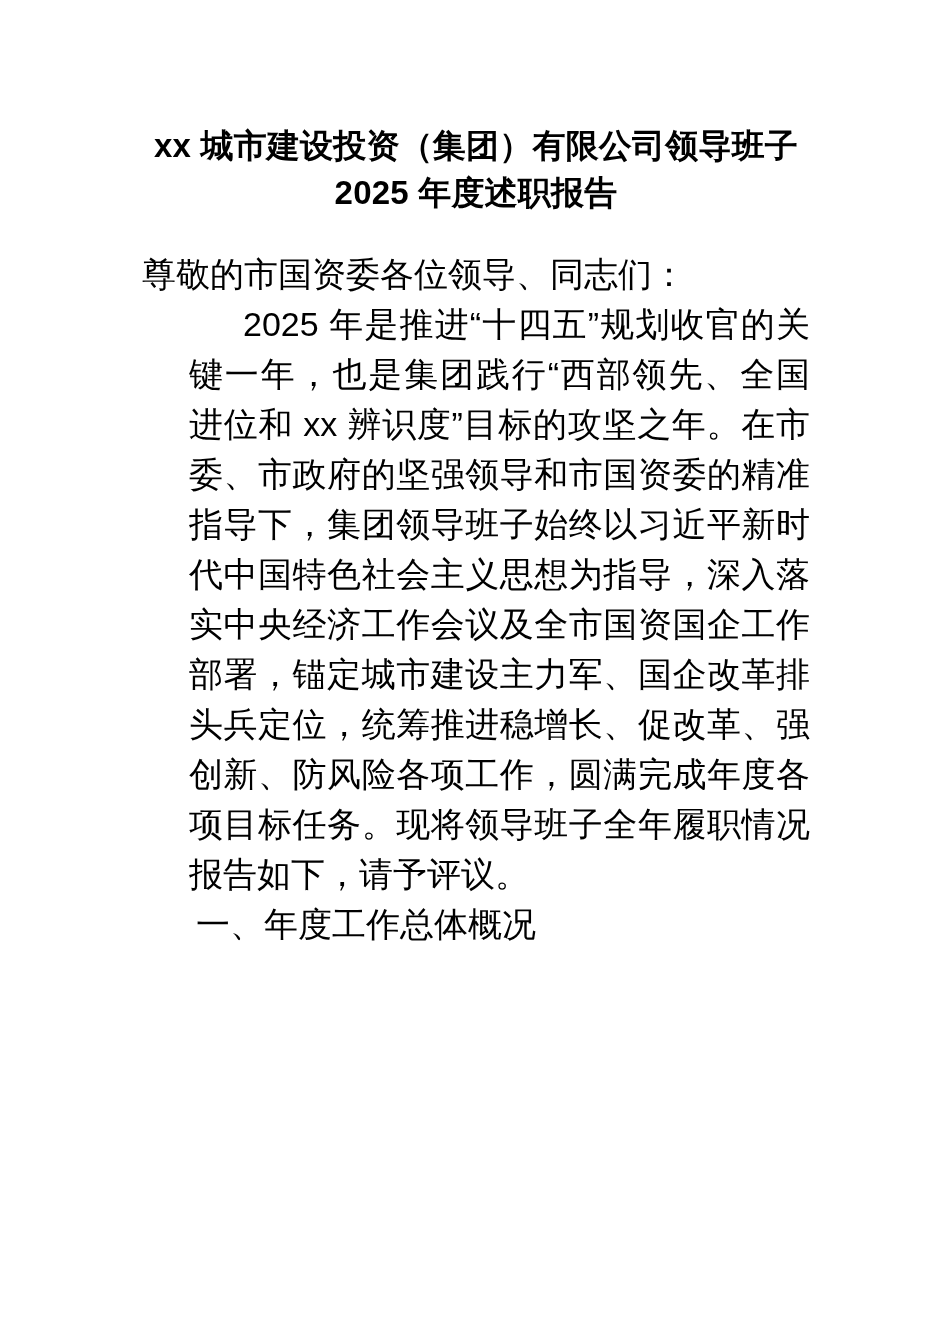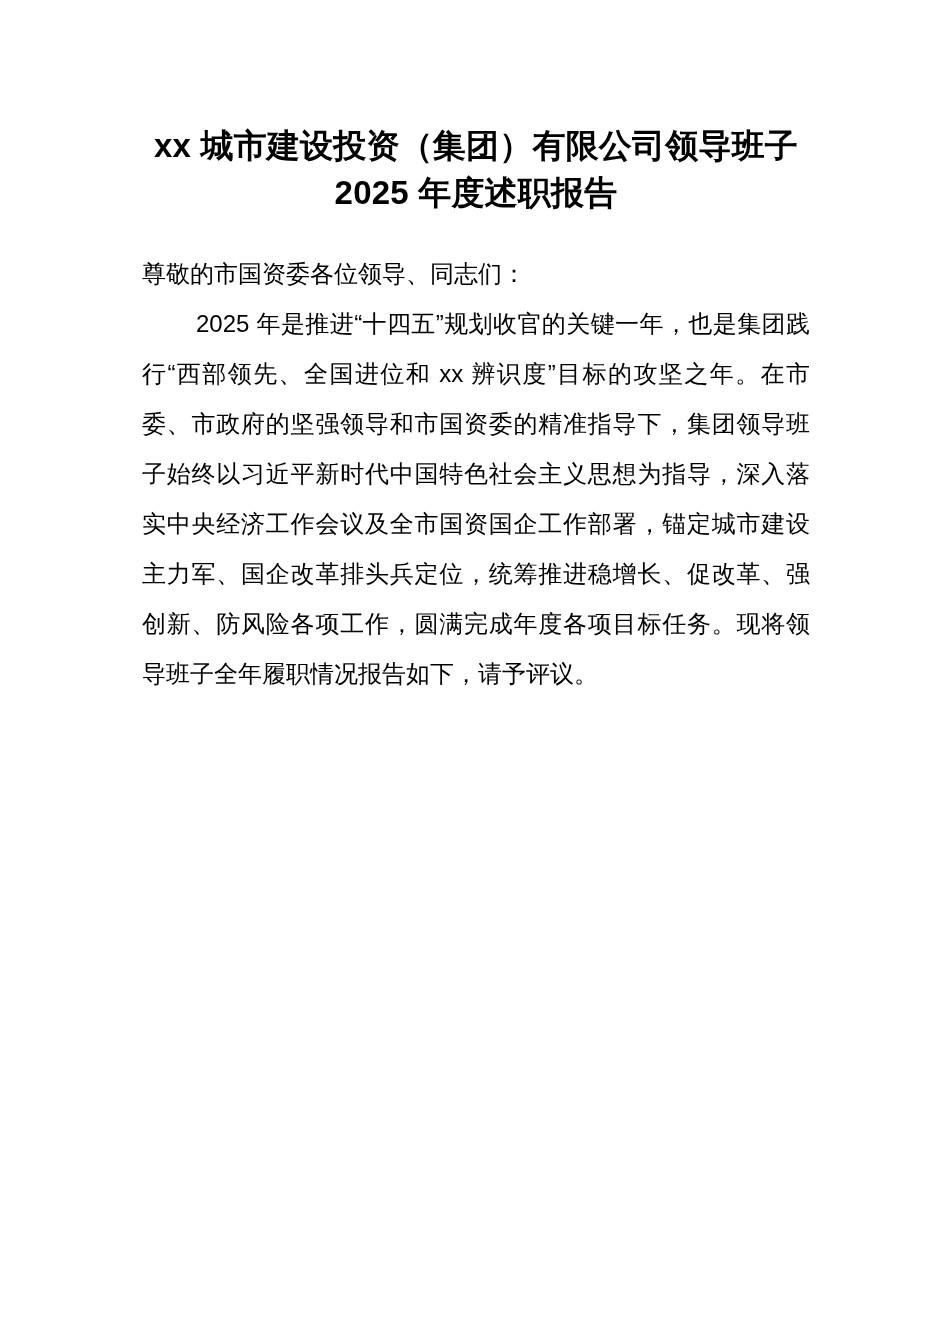--- a/index.html
+++ b/index.html
@@ -42,32 +42,33 @@
     padding-top: 122px;
     padding-bottom: 0;
     word-break: break-all;
   }
 
   .body-block {
     padding-top: 33px;
   }
 
   p.para {
-    font-size: 24px;
+    font-size: 34px;
     line-height: 50px;
     font-weight: 400;
     margin: 0;
     text-align: justify;
     text-justify: inter-ideograph;
     word-break: break-all;
     letter-spacing: 0;
   }
 
   p.indent {
     text-indent: 54px;
+    margin-left: 47px;
   }
 
   p.salutation {
     text-indent: 0;
   }
 
   p.heading {
     text-indent: 54px;
     font-weight: 400;
   }
@@ -84,17 +85,18 @@
   <div class="content">
 
     <h1 class="doc-title">xx 城市建设投资（集团）有限公司领导班子 2025 年度述职报告</h1>
 
     <div class="body-block">
 
       <p class="para salutation">尊敬的市国资委各位领导、同志们：</p>
 
       <p class="para indent">2025 年是推进“十四五”规划收官的关键一年，也是集团践行“西部领先、全国进位和 xx 辨识度”目标的攻坚之年。在市委、市政府的坚强领导和市国资委的精准指导下，集团领导班子始终以习近平新时代中国特色社会主义思想为指导，深入落实中央经济工作会议及全市国资国企工作部署，锚定城市建设主力军、国企改革排头兵定位，统筹推进稳增长、促改革、强创新、防风险各项工作，圆满完成年度各项目标任务。现将领导班子全年履职情况报告如下，请予评议。</p>
 
+      <p class="para heading">一、年度工作总体概况</p>
 
 
     </div>
   </div>
 </div>
 
 </body></html>

